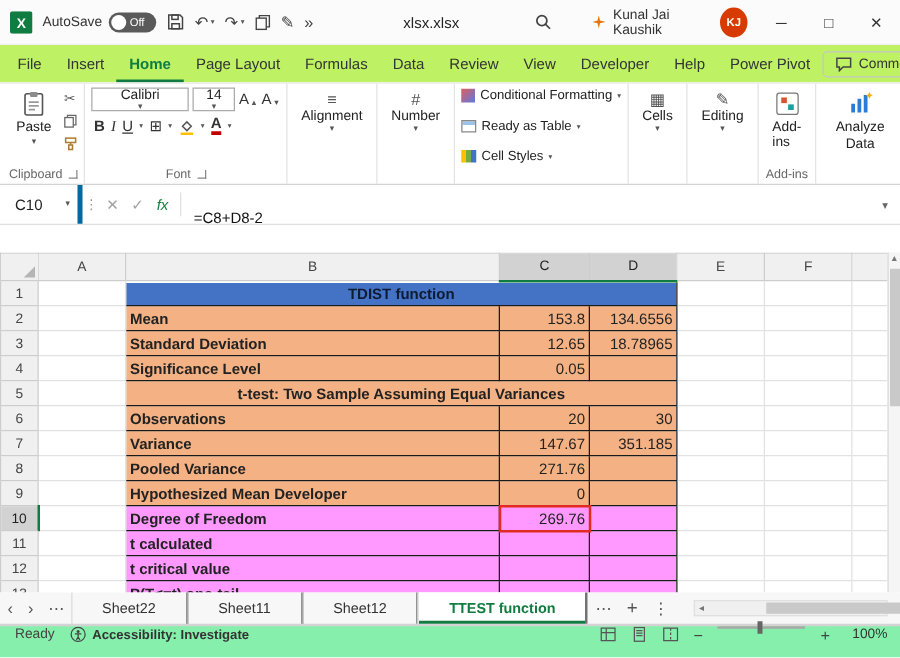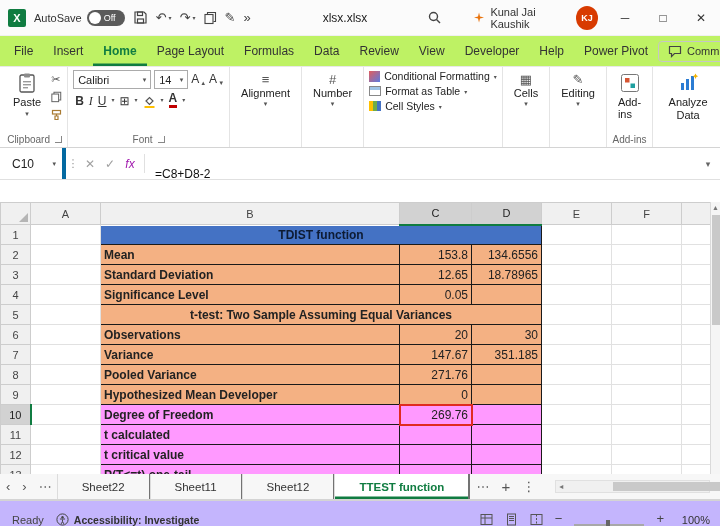--- a/index.html
+++ b/index.html
@@ -38,42 +38,42 @@
   .gbody.col { flex-direction:column; gap:3px; }
   .glabel { height:16px; display:flex; align-items:center; justify-content:center; gap:5px; font-size:10px; color:#666; }
   .launcher { width:7px; height:7px; border-right:1.5px solid #888; border-bottom:1.5px solid #888; display:inline-block; }
   .bigbtn { display:flex; flex-direction:column; align-items:center; gap:2px; padding:2px 6px; font-size:11px; color:#222; }
   .blab.two { width:48px; text-align:center; white-space:normal; line-height:1.15; }
   .dd { font-size:7px; color:#555; line-height:1; }
   .minicol { display:flex; flex-direction:column; gap:6px; padding-top:4px; }
   .mini { font-size:11px; color:#555; line-height:1; display:flex; align-items:center; }
   .fontrow1 { display:flex; gap:3px; align-items:center; }
   .fontrow2 { display:flex; gap:5px; align-items:flex-end; padding-left:2px; }
-  .combo { border:1px solid #ABABAB; background:#fff; height:19px; display:flex; align-items:center; justify-content:space-between; padding:0 4px; font-size:11px; }
+  .combo { border:1px solid #ABABAB; background:#fff; height:19px; display:flex; align-items:center; justify-content:center; padding:0 4px; font-size:11px;flex-direction:column; }
   .fname { width:78px; } .fsize { width:34px; }
   .fbtn { font-size:12px; color:#333; display:inline-flex; align-items:flex-end; line-height:1.05; position:relative; }
   .fbtn.b { font-weight:bold; }
   .fbtn.i { font-style:italic; font-family:"Liberation Serif", serif; }
   .fbtn.u { text-decoration:underline; }
   .fcolor { border-bottom:3px solid #C00000; font-weight:600; }
   .tinyup { font-size:6px; color:#555; margin-left:1px; }
   .stackbtn { display:flex; flex-direction:column; align-items:center; gap:1px; padding:3px 6px; font-size:11px; color:#222; white-space:nowrap; }
   .sicon { font-size:13px; color:#555; line-height:1; }
-  .styles { justify-content:flex-start; gap:5px; }
+  .styles { justify-content:space-between; gap:5px; }
   .srow { display:flex; align-items:center; gap:4px; font-size:10.5px; color:#222; white-space:nowrap; }
   .cfi { width:11px; height:11px; background:linear-gradient(135deg,#E25D5D,#5A7BE0); }
   .fti { width:12px; height:10px; border:1px solid #888; background:linear-gradient(#9DC3E6 0 3px,#fff 3px); }
   .csi { width:12px; height:10px; background:linear-gradient(90deg,#FFC000 0 4px,#70AD47 4px 8px,#4472C4 8px); }
 
   
   .formulabar { height:32px; background:#fff; border-bottom:1px solid #E0E0E0; display:flex; align-items:center; flex:0 0 auto; }
   .namebox { width:66px; height:100%; display:flex; align-items:center; justify-content:space-between; padding:0 6px 0 12px; border-right:4px solid #0369a1; font-size:12px; }
   .fb-dots { width:14px; text-align:center; color:#999; font-size:11px; }
   .fbtn2 { width:20px; text-align:center; color:#A0A0A0; font-size:12px; }
-  .fx { color:#a21caf; }
+  .fx { color:#15803d; }
   .fdivider { width:1px; height:60%; background:#E0E0E0; margin:0 4px; }
   .fformula { flex:1; padding-left:6px; font-size:12px; color:#111;margin-top:20px; }
   .fb-expand { width:24px; text-align:center; color:#666; font-size:9px; }
   .fgap { height:22px; background:#fff; flex:0 0 auto; }
 
   
   .gridzone { height:272px; display:flex; flex:0 0 auto; }
   .gridclip { width:710px; height:272px; overflow:hidden; background:#fff; }
   table.sheet { border-collapse:collapse; table-layout:fixed; width:710px; }
   .sheet th, .sheet td { height:20px; font-size:12px; padding:0 3px; overflow:hidden; white-space:nowrap; }
@@ -101,21 +101,21 @@
   .snav.plus { font-size:15px; }
   .stablist { display:flex; align-items:stretch; }
   .stab { display:flex; align-items:center; padding:0 24px; border-right:2px solid #737373; border-left:1px solid #DCDCDC; margin-left:-1px; white-space:nowrap; }
   .stab.active { background:#fff; color:var(--excel-green); font-weight:bold; box-shadow:inset 0 -2.5px 0 var(--excel-green); }
   .hscroll { flex:1; margin:6px 10px 6px 14px; background:#F0F0F0; border:1px solid #E0E0E0; display:flex; align-items:center; }
   .harrow { font-size:8px; color:#777; padding:0 3px; }
   .hmid { flex:1; position:relative; height:100%; }
   .hthumb { position:absolute; left:35%; width:120px; top:1px; bottom:1px; background:#C9C9C9; }
 
   
-  .statusbar { height:26px; background:#c4b5fd; border-top:1px solid #D4D4D4; display:flex; align-items:flex-end; padding:0 10px 0 12px; font-size:11px; color:#444; gap:12px; flex:1; }
+  .statusbar { height:26px; background:#86efac; border-top:1px solid #D4D4D4; display:flex; align-items:flex-start; padding:0 10px 0 12px; font-size:11px; color:#444; gap:12px; flex:1; }
   .sacc { display:flex; align-items:center; gap:5px; font-weight:600; font-size:10.5px; color:#333; }
   .sspacer { flex:1; }
   .vico { display:flex; }
   .ztrack { width:70px; height:2px; background:#A8A8A8; position:relative; }
   .zknob { position:absolute; left:32px; top:-4px; width:4px; height:10px; background:#666; }
   .zminus, .zplus { font-size:13px; color:#444; }
   .zlevel { width:34px; text-align:right; font-size:11px; color:#333; }
 </style>
 </head>
 <body>
@@ -297,21 +297,21 @@
 
     <div class="rgroup">
       <div class="gbody col styles">
         <div class="srow">
           <span class="cfi"></span>
           <span>Conditional Formatting</span>
           <span class="dd7">▾</span>
         </div>
         <div class="srow">
           <span class="fti"></span>
-          <span>Format as Table</span>
+          <span>Ready as Table</span>
           <span class="dd7">▾</span>
         </div>
         <div class="srow">
           <span class="csi"></span>
           <span>Cell Styles</span>
           <span class="dd7">▾</span>
         </div>
       </div>
       <div class="glabel"></div>
     </div>

